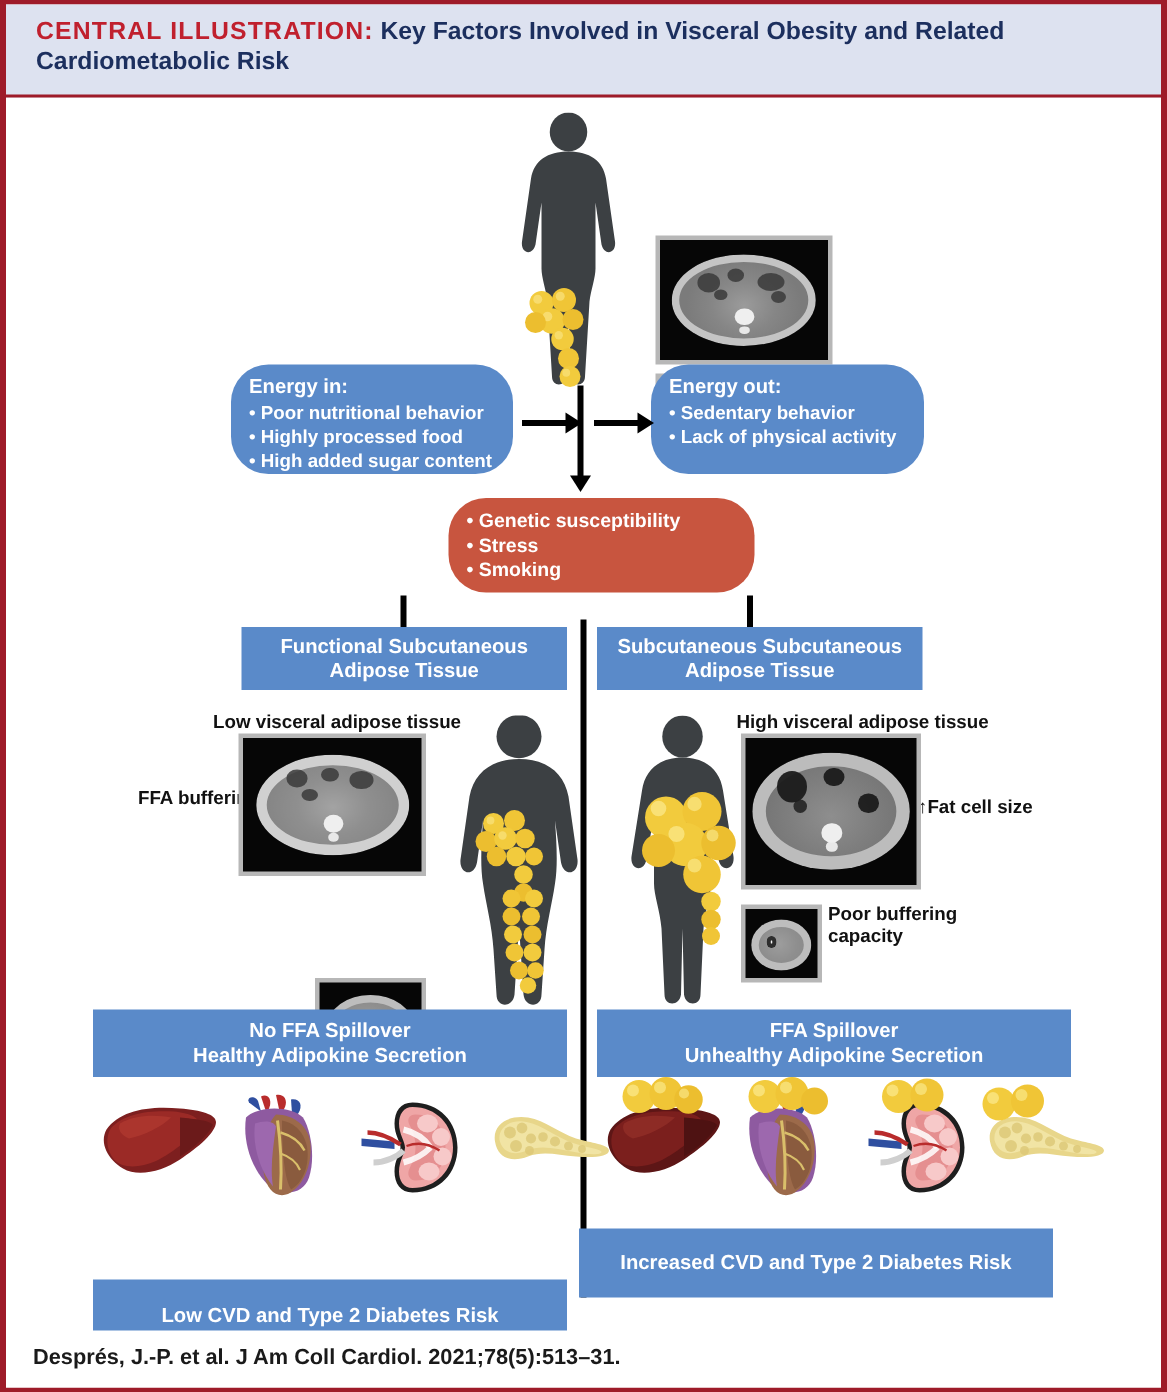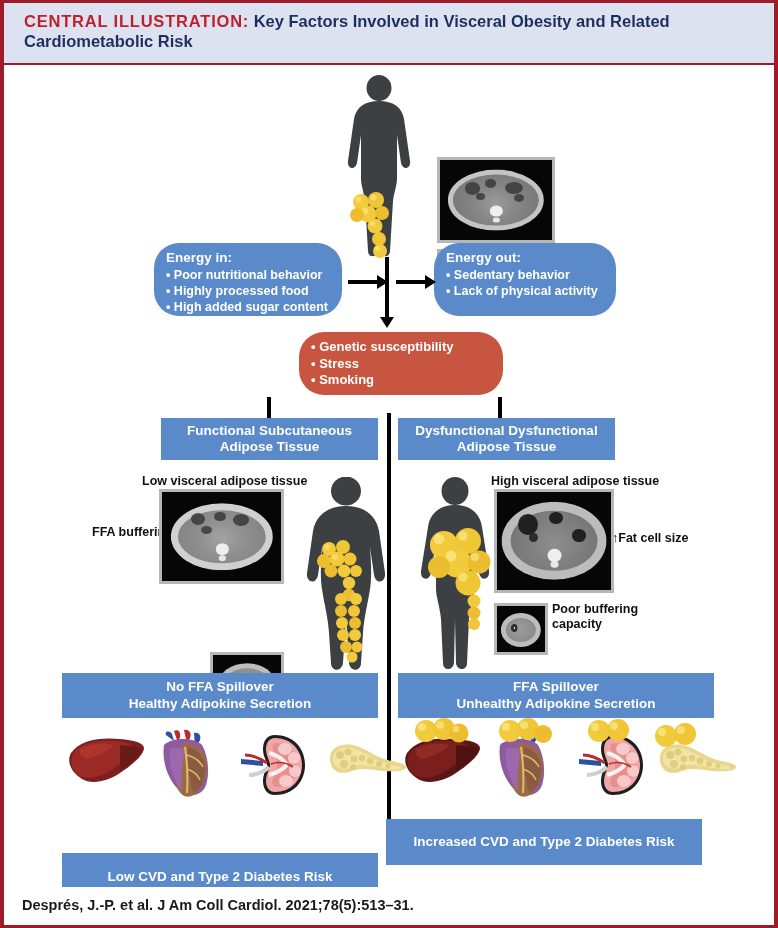--- a/index.html
+++ b/index.html
@@ -322,21 +322,21 @@
           <circle cx="39" cy="96" r="6" fill="#f2cb3d"></circle>
           <circle cx="30" cy="108" r="6" fill="#ecbe2f"></circle>
           <circle cx="41" cy="108" r="5.5" fill="#f0c536"></circle>
           <circle cx="36" cy="118" r="5.5" fill="#f2cb3d"></circle>
         </g>
       </svg>
     </div>
 
     <div class="bluebox center-box abs" style="left:394px; top:349px; width:217px; height:42px;">
       <div>
-        <div>Dysfunctional Dysfunctional</div>
+        <div>Subcutaneous Subcutaneous</div>
         <div>Adipose Tissue</div>
       </div>
     </div>
 
     <div class="lbl abs" style="left:471px; top:405px;padding-left:16px;">High visceral adipose tissue</div>
 
     <div class="lbl abs" style="left:608px; top:462px;">↑Fat cell size</div>
 
     <div class="lbl abs" style="left:548px; top:533px;">
       <div>Poor buffering</div>

